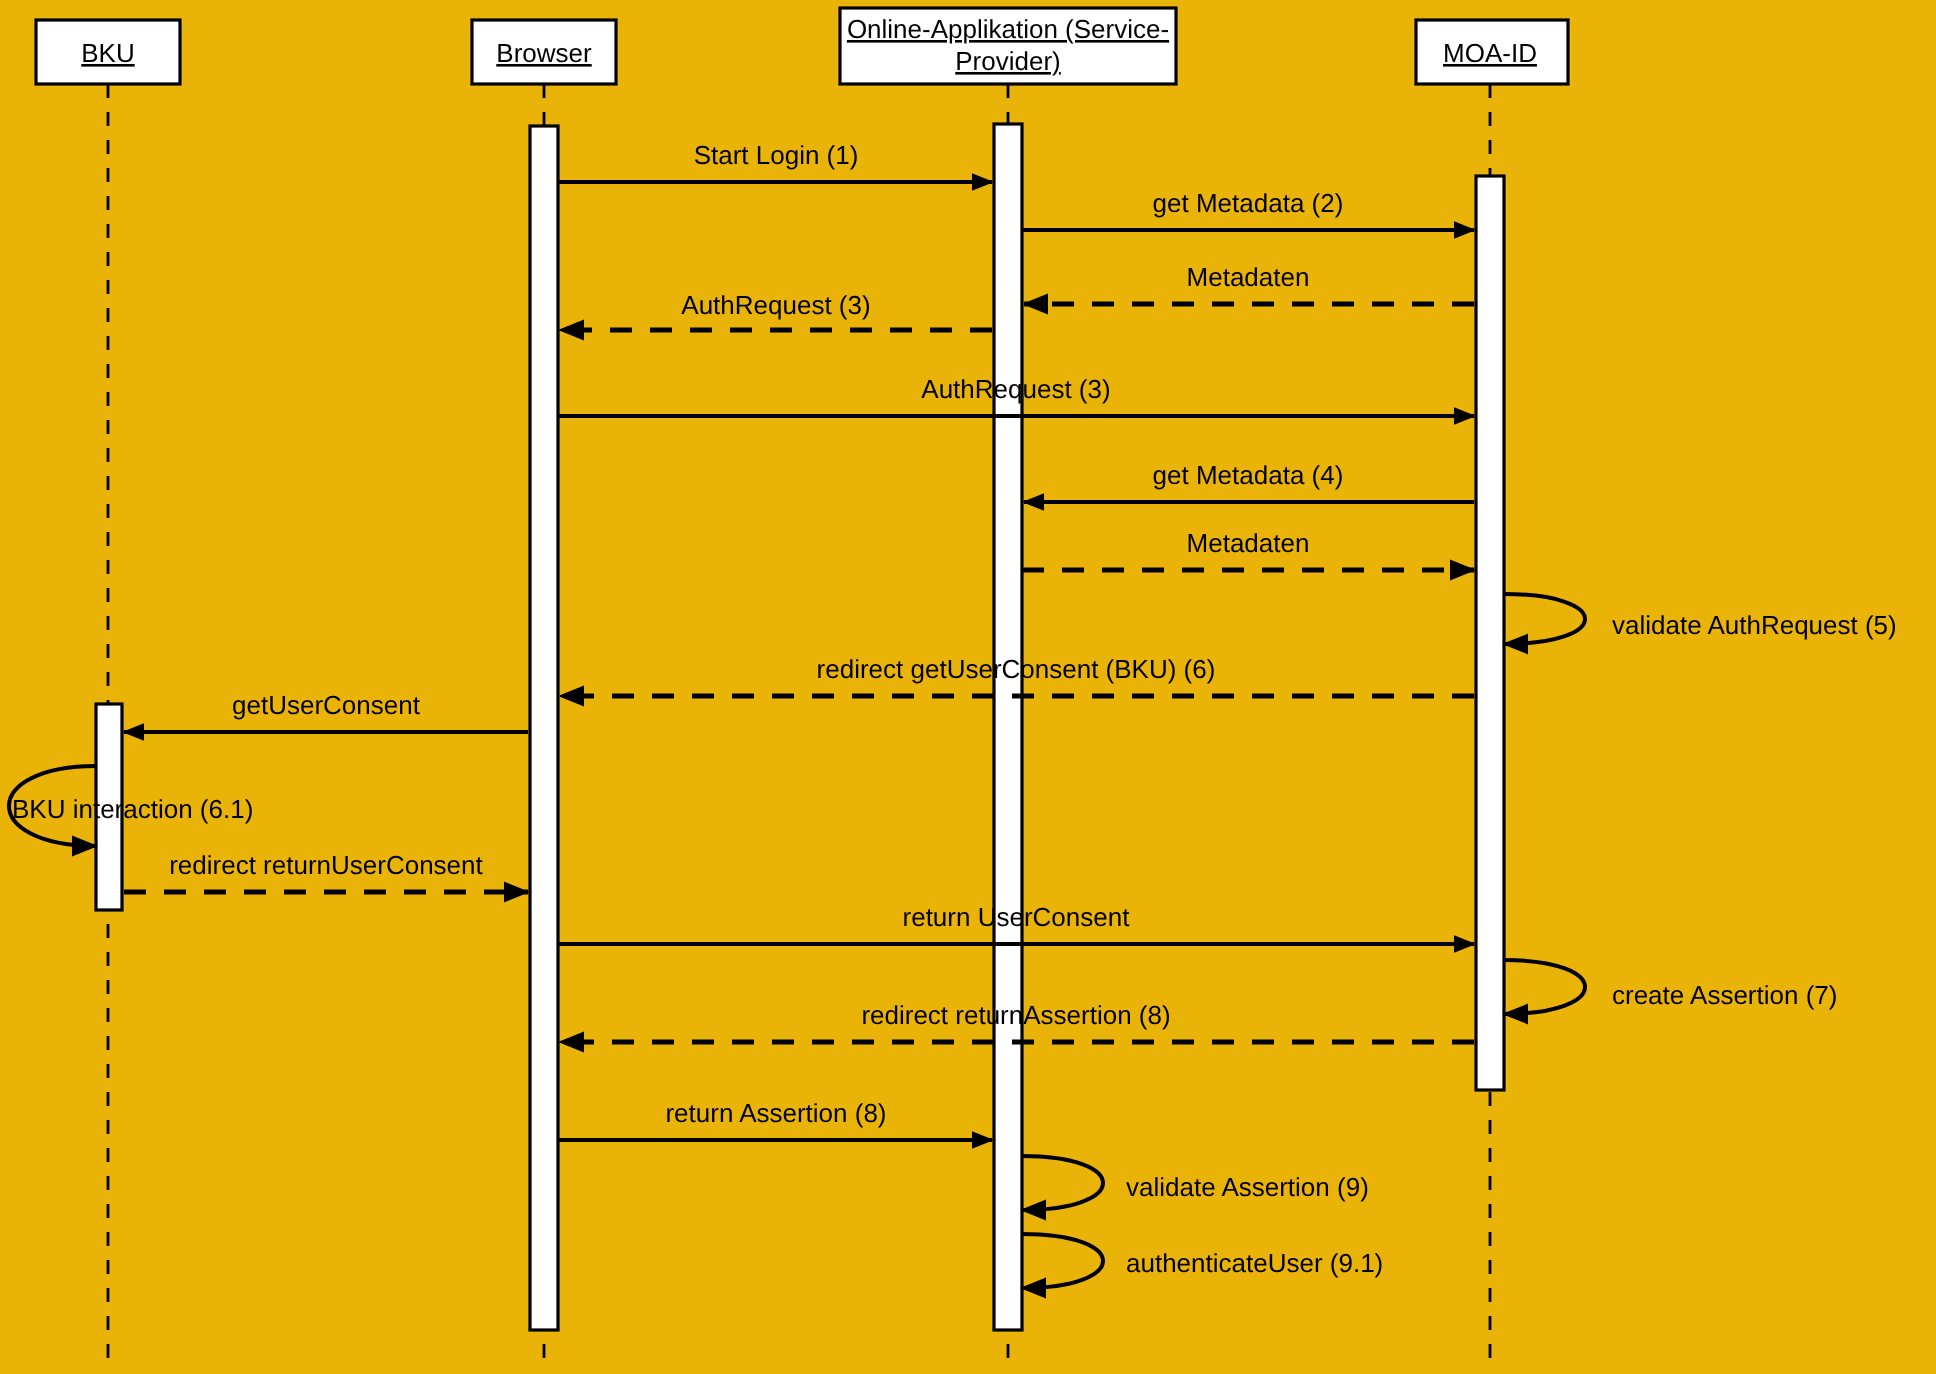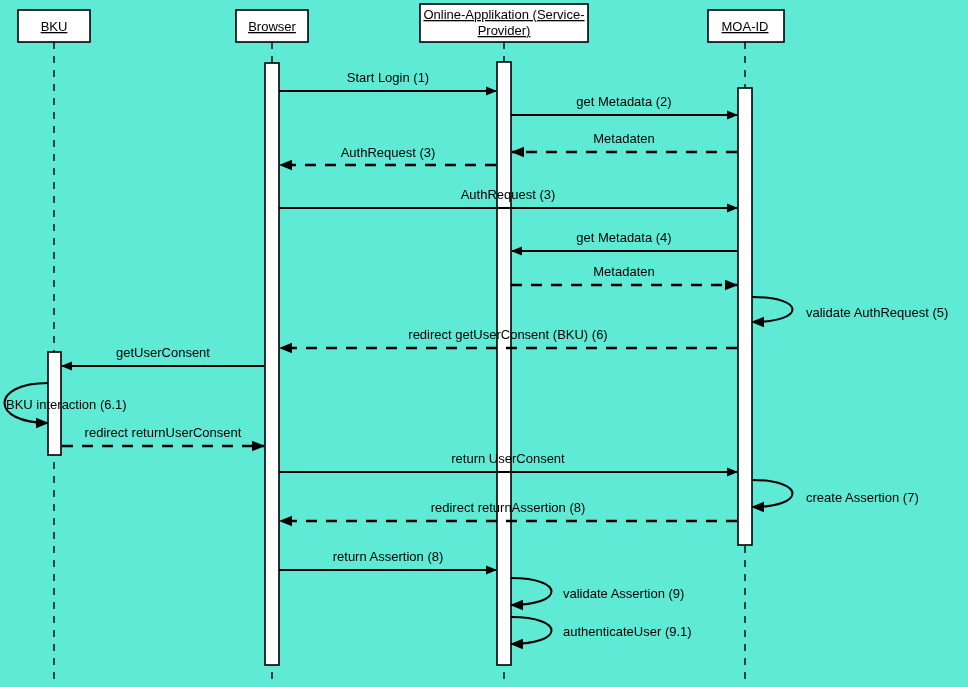--- a/index.html
+++ b/index.html
@@ -7,21 +7,21 @@
     padding: 0;
     background: #ffffff;
   }
   body {
     font-family: "Liberation Sans", sans-serif;
   }
   #diagram-root {
     position: relative;
     width: 968px;
     height: 687px;
-    background: #5eead4;
+    background: #eab308;
     overflow: hidden;
   }
   #seq-svg {
     position: absolute;
     top: 0;
     left: 0;
     width: 968px;
     height: 687px;
   }
   .lifeline-box-rect {

